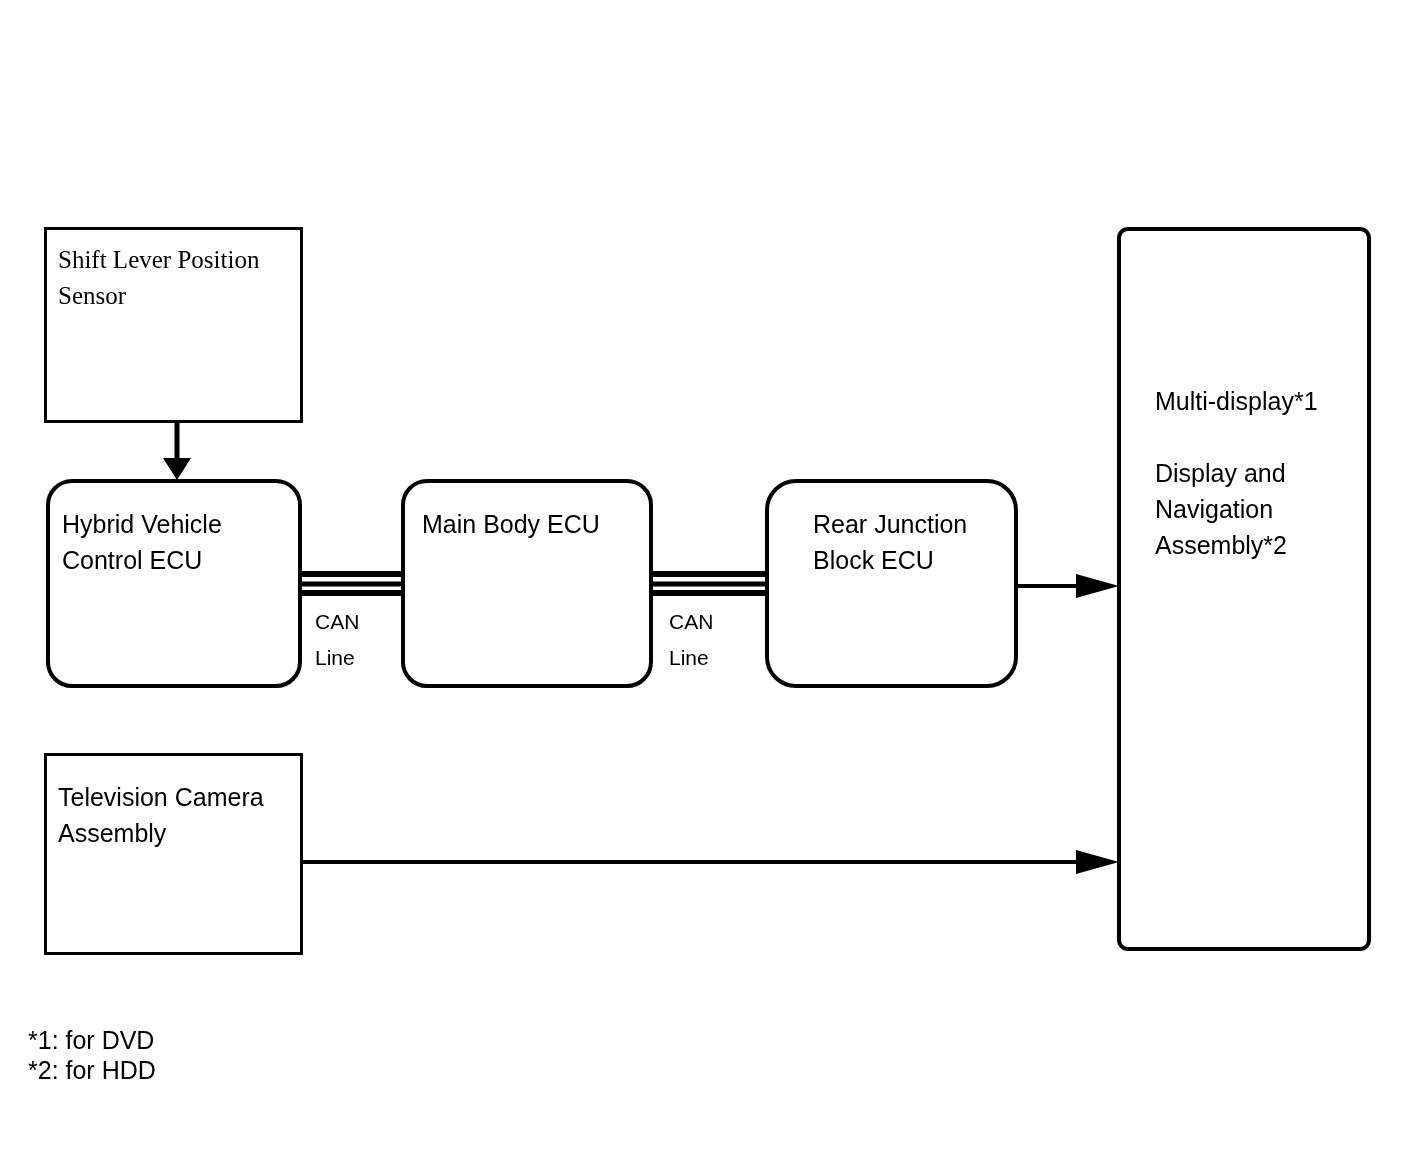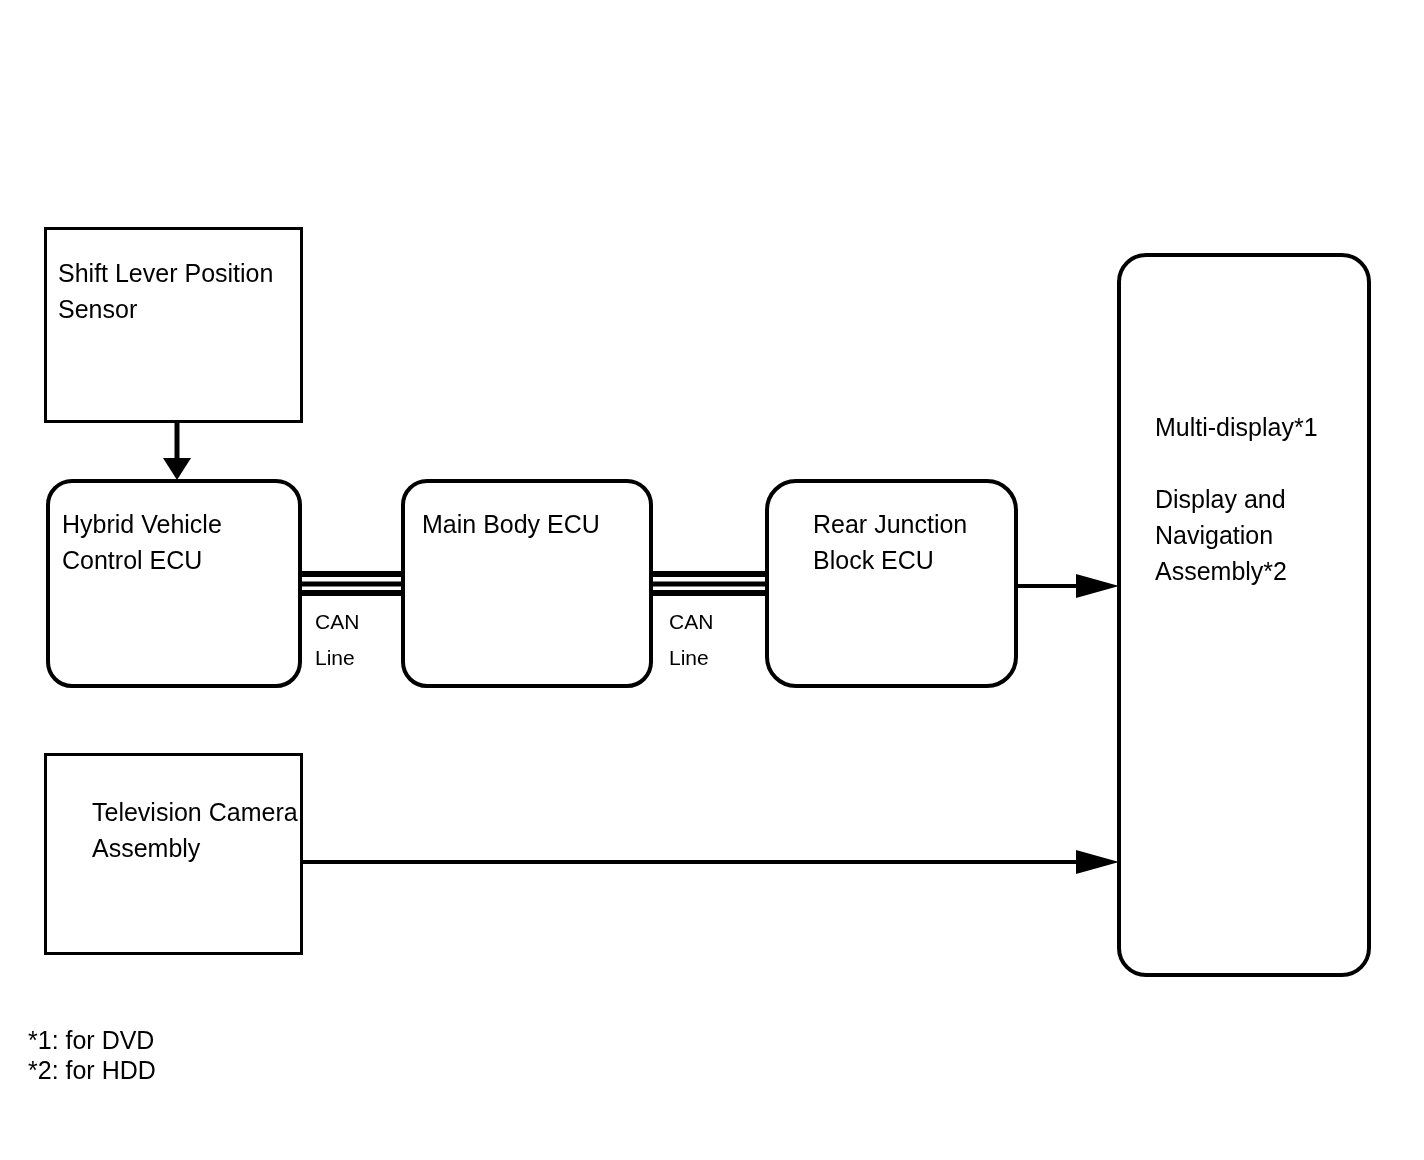--- a/index.html
+++ b/index.html
@@ -24,22 +24,21 @@
   .node.sharp {
     border: 3px solid #000000;
     border-radius: 0;
   }
   .node.rounded {
     border: 4px solid #000000;
     border-radius: 26px;
   }
   .node.rounded-tall {
     border: 4px solid #000000;
-    border-radius: 29px;
-    margin-top: 26px;
+    border-radius: 11px;
   }
   .node-label {
     position: absolute;
     font-size: 25px;
     line-height: 36px;
     white-space: pre-line;
     color: #000000;
   }
   .can-label {
     position: absolute;
@@ -62,21 +61,21 @@
     height: 1160px;
     pointer-events: none;
   }
 </style>
 </head>
 <body>
 
 <div id="canvas">
 
   <div class="node sharp" style="left:44px; top:227px; width:259px; height:196px;">
-    <div class="node-label" style="left:11px; top:25px;">Shift Lever Position
+    <div class="node-label" style="left:11px; top:12px;font-family:Liberation Serif, serif;">Shift Lever Position
 Sensor</div>
   </div>
 
   <div class="node rounded" style="left:401px; top:479px; width:252px; height:209px;">
     <div class="node-label" style="left:17px; top:23px;">Main Body ECU</div>
   </div>
 
   <div class="node rounded" style="left:46px; top:479px; width:256px; height:209px;">
     <div class="node-label" style="left:12px; top:23px;">Hybrid Vehicle
 Control ECU</div>
@@ -89,21 +88,21 @@
 
   <div class="node rounded-tall" style="left:1117px; top:227px; width:254px; height:724px;">
     <div class="node-label" style="left:34px; top:152px;">Multi-display*1
 
 Display and
 Navigation
 Assembly*2</div>
   </div>
 
   <div class="node sharp" style="left:44px; top:753px; width:259px; height:202px;">
-    <div class="node-label" style="left:11px; top:38px;margin-left:34px;">Television Camera
+    <div class="node-label" style="left:11px; top:23px;">Television Camera
 Assembly</div>
   </div>
 
   <svg class="wires" viewBox="0 0 1424 1160" xmlns="http://www.w3.org/2000/svg">
 
     <g>
       <line x1="177" y1="423" x2="177" y2="462" stroke="#000000" stroke-width="5"></line>
       <polygon points="163,458 191,458 177,480" fill="#000000"></polygon>
     </g>
 

